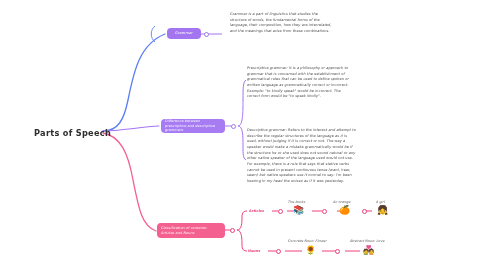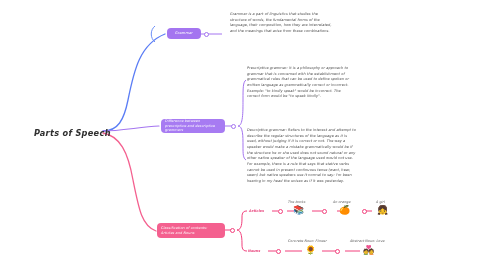--- a/index.html
+++ b/index.html
@@ -30,21 +30,20 @@
     height: 270px;
     pointer-events: none;
   }
 
   
   .root-node {
     position: absolute;
     left: 34px;
     top: 128px;
     font-size: 8.2px;
-    font-style: italic;
     font-weight: 600;
     letter-spacing: 0.3px;
     color: #2f2f2f;
     white-space: nowrap;
   }
 
   
   .topic {
     position: absolute;
     border-radius: 4px;

